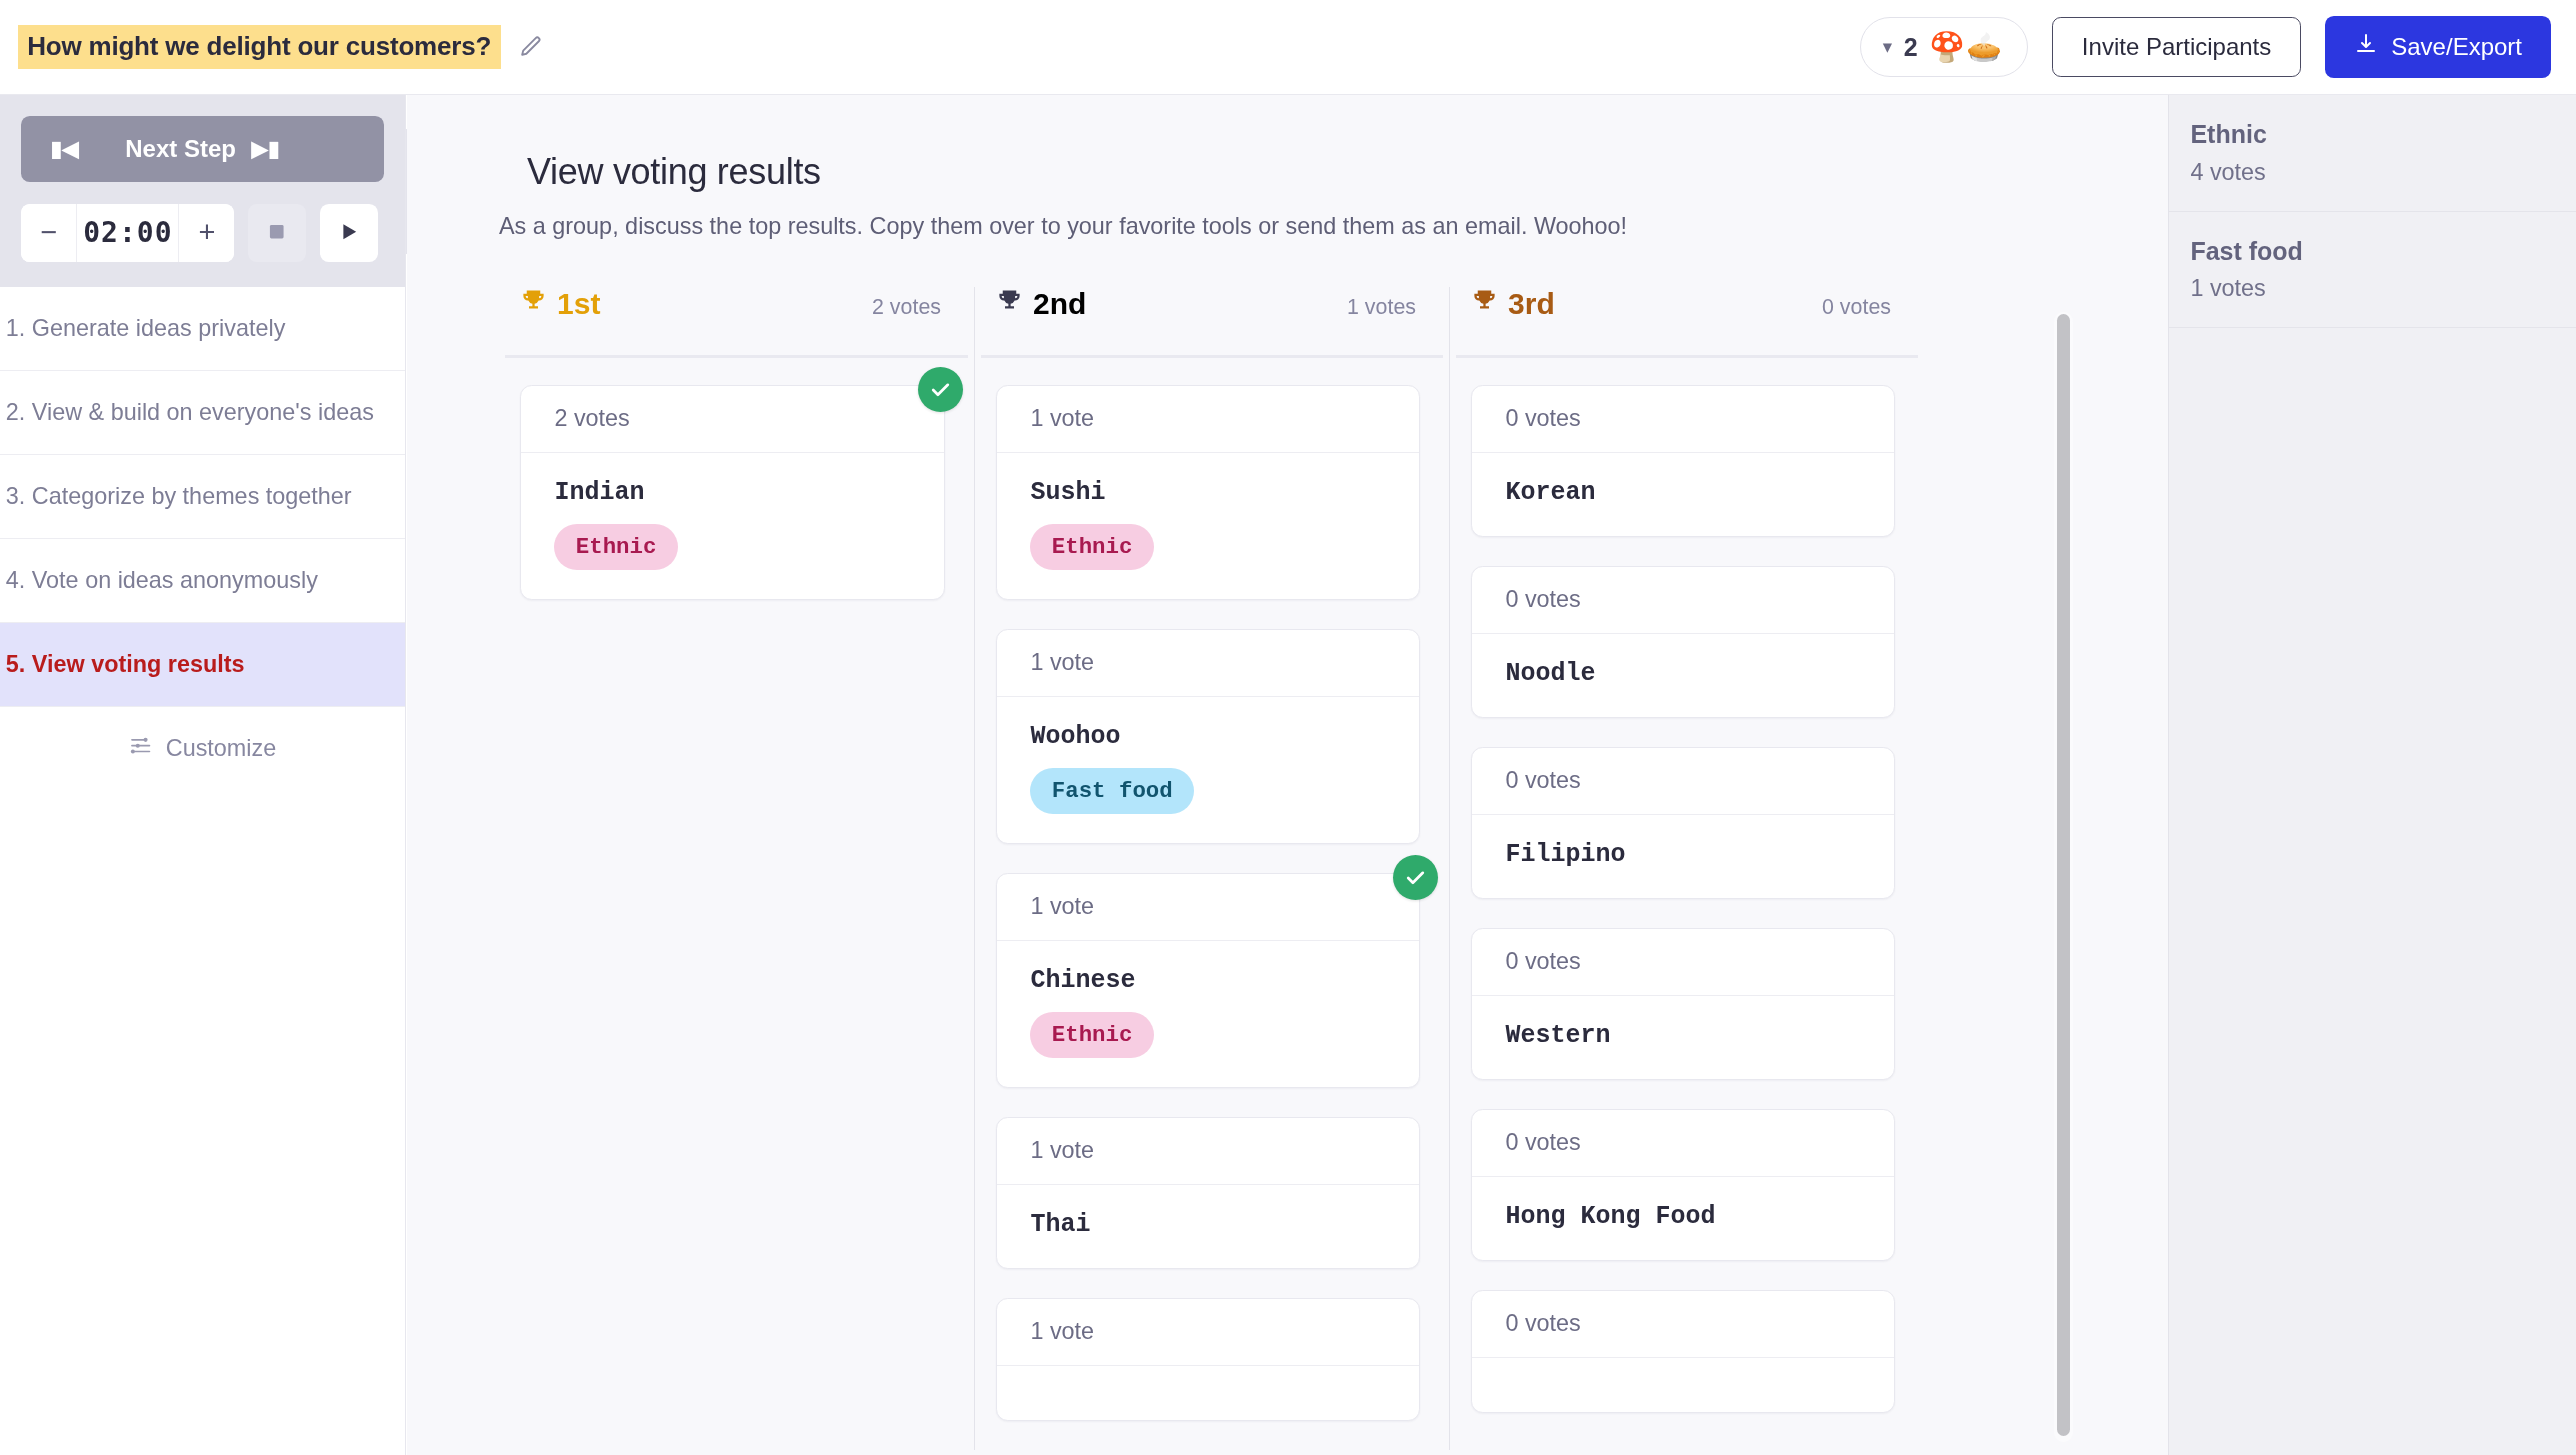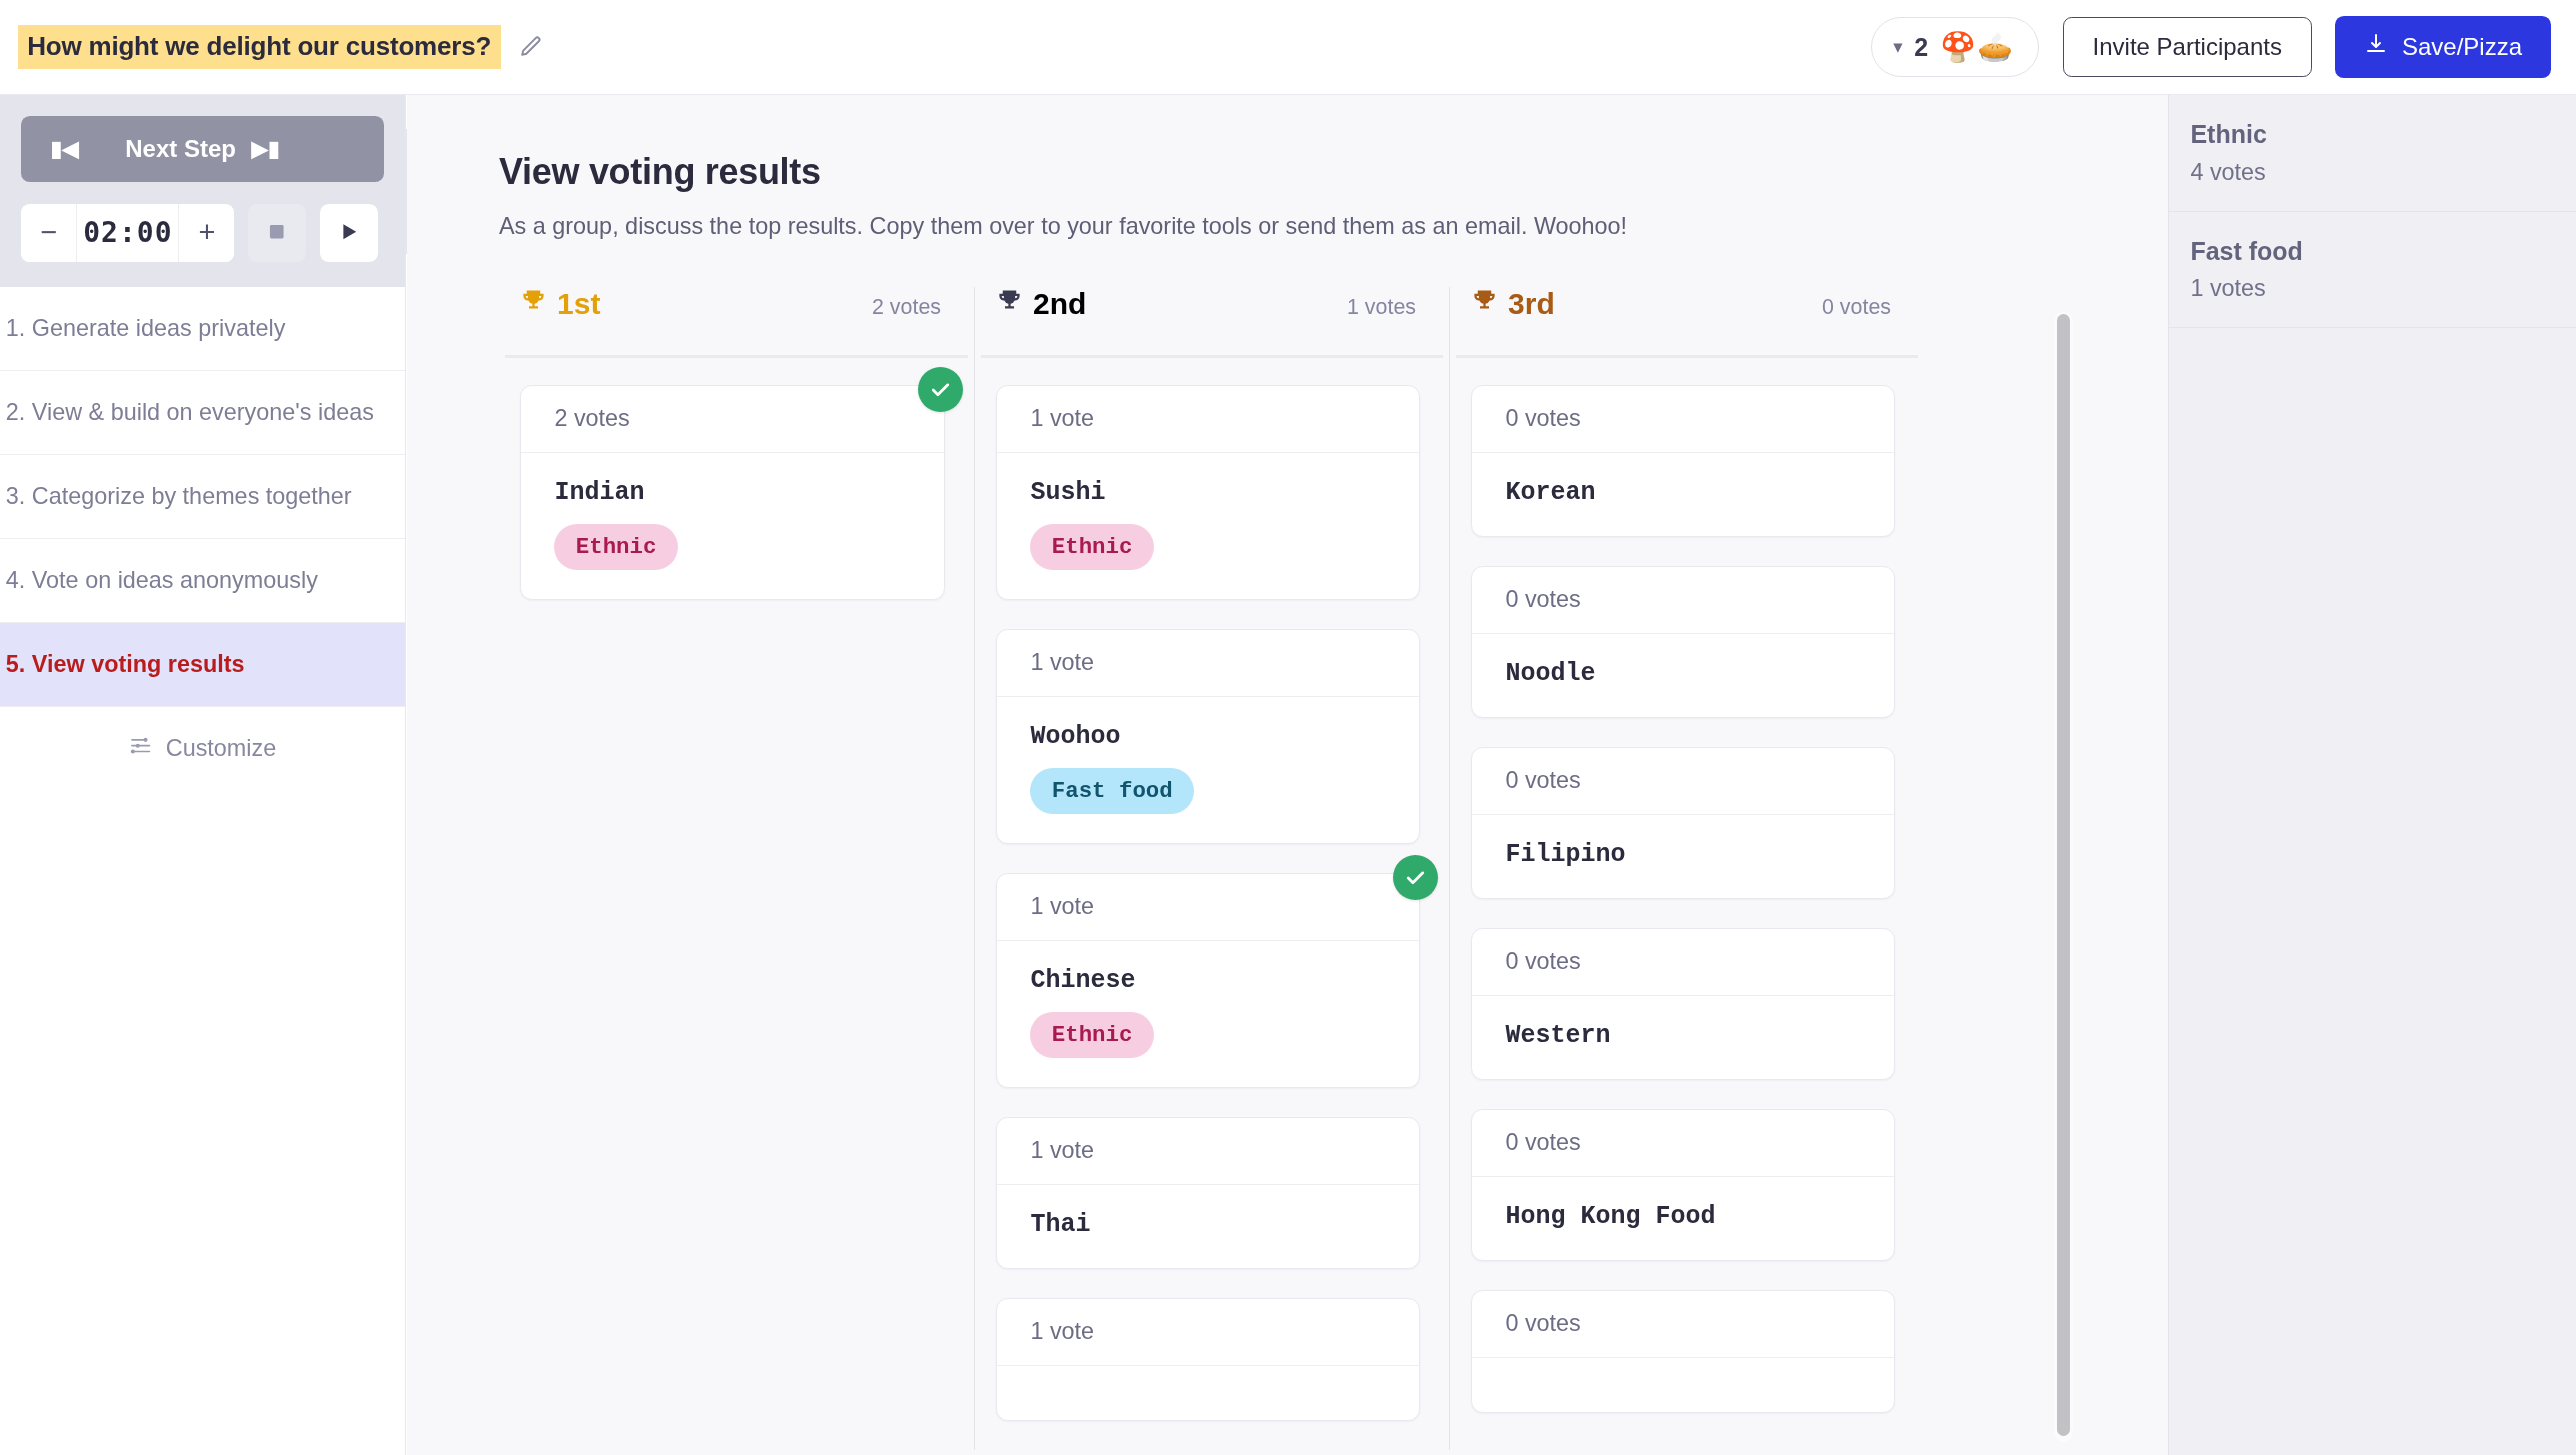--- a/index.html
+++ b/index.html
@@ -142,21 +142,21 @@
   }
 
   
   .main {
     position: absolute; top: 95px; left: 407px;
     width: 1761px; height: 1360px;
     background: #f8f8fb;
     overflow: hidden;
   }
   .main-head { padding: 56px 0 0 92px; }
-  .page-title { font-size: 36px; font-weight: bold; color: #2b2b3d; letter-spacing: -0.3px; }
+  .page-title { font-size: 36px; font-weight: normal; color: #2b2b3d; letter-spacing: -0.3px; margin-left: 28px; }
   .page-sub { margin-top: 19.5px; font-size: 23.4px; color: #5e5e76; }
 
   .board { display: flex; margin-top: 47px; padding-left: 92px; position: relative; }
   .col { width: 475px; position: relative; }
   .col + .col { border-left: 1px solid #e3e3ea; }
   .col-head {
     display: flex; align-items: baseline;
     padding: 0 33px 0 21.4px; height: 55px;
   }
   .rank { font-size: 30px; font-weight: bold; display: flex; gap: 9.7px; }
@@ -247,21 +247,21 @@
     </div>
     <button class="btn-outline">Invite Participants</button>
     <button class="btn-primary">
       <span>
         <svg width="24" height="24" viewBox="0 0 24 24" fill="none" stroke="#fff" stroke-width="2" stroke-linecap="round" stroke-linejoin="round">
           <path d="M12 3v11"></path>
             <path d="M8 11l4 4 4-4"></path>
             <path d="M4 19h16"></path>
         </svg>
       </span>
-      <span>Save/Pizza</span>
+      <span>Save/Export</span>
     </button>
   </div>
 </div>
 
 <div class="sidebar">
   <div class="sidebar-top">
     <button class="next-step-btn">
       <span class="prev-ic">▮◀</span>
       <span>Next Step</span>
       <span class="next-ic">▶▮</span>

